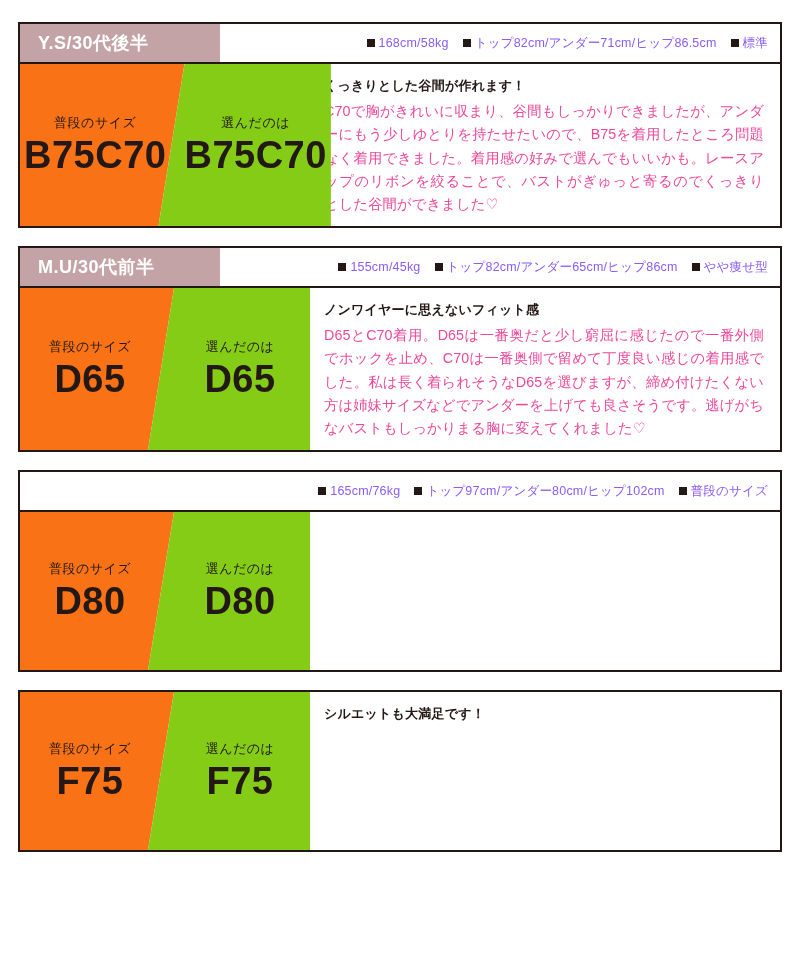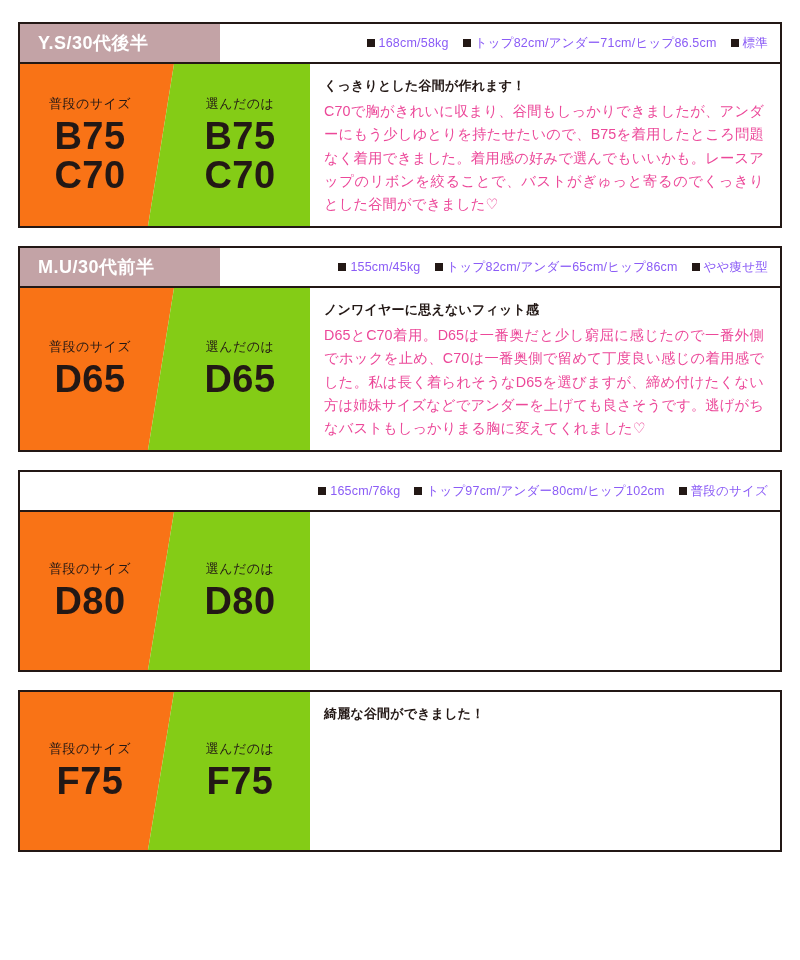--- a/index.html
+++ b/index.html
@@ -104,21 +104,21 @@
   }
   .size-label {
     font-size: 13px;
     letter-spacing: 0.5px;
     margin-bottom: 4px;
     color: #231815;
     white-space: nowrap;
   }
   .size-values {
     display: flex;
-    flex-direction: column;
+    flex-direction: row;
     align-items: center;
   }
   .size-value {
     font-size: 38px;
     font-weight: bold;
     line-height: 1.04;
     letter-spacing: 0.5px;
     color: #231815;
   }
   .text-block {
@@ -246,18 +246,18 @@
               </div>
             </div>
             <div class="size-col chosen">
               <div class="size-label">選んだのは</div>
               <div class="size-values">
                 <div class="size-value">F75</div>
               </div>
             </div>
           </div>
           <div class="text-block">
-            <h2 class="review-title">綺麗な谷間ができました！</h2>
+            <h2 class="review-title">シルエットも大満足です！</h2>
           </div>
         </div>
       </div>
     </div>
 </div>
 
 </body></html>

